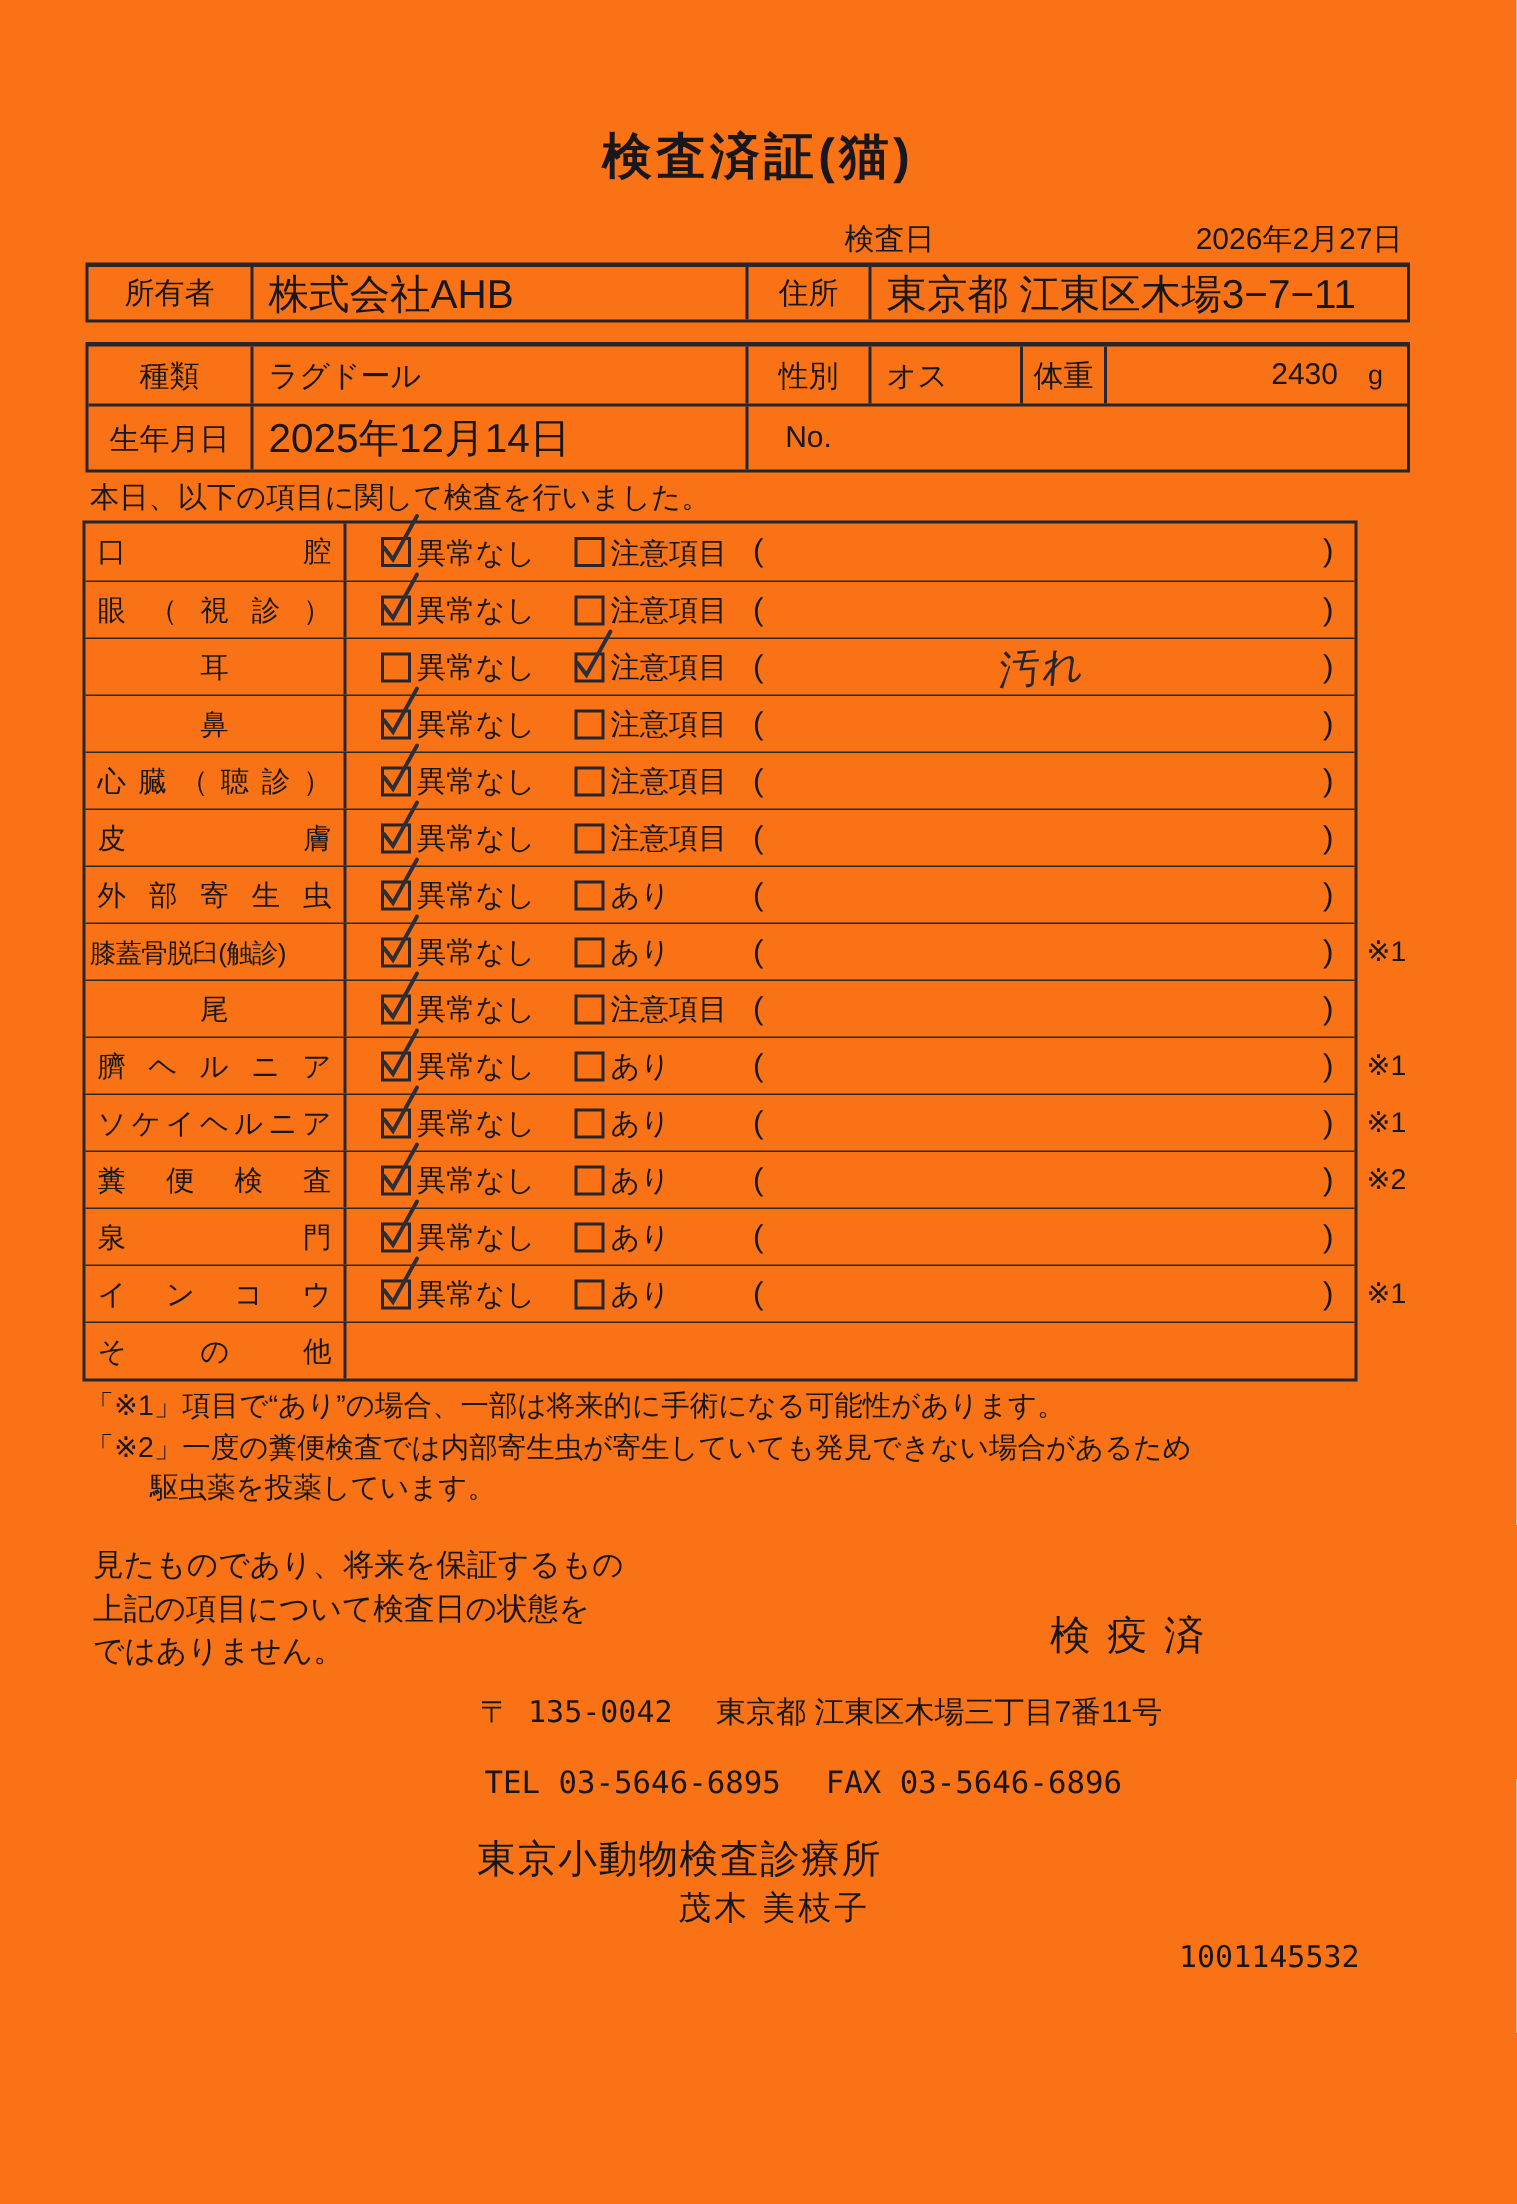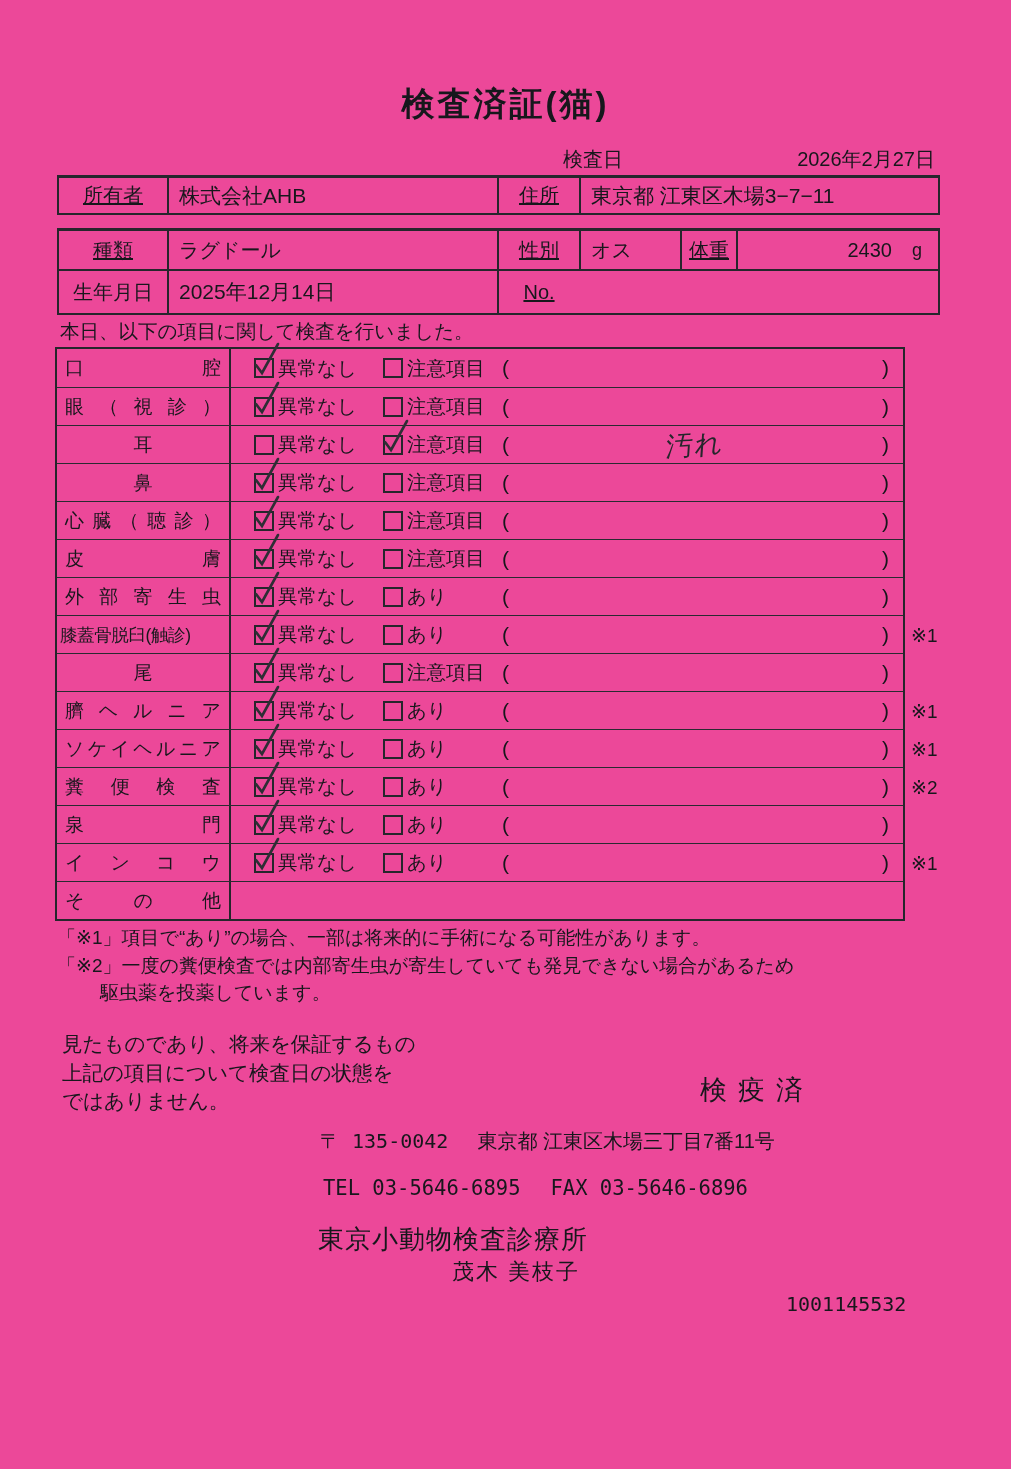--- a/index.html
+++ b/index.html
@@ -1,41 +1,41 @@
 <!DOCTYPE html>
 <html><head>
 <meta charset="utf-8">
 <style>
   html,body{margin:0;padding:0;background:#e8e8e8;}
-  .page{position:relative;width:1011px;height:1469px;margin:0 auto;background:#ec4899;
+  .page{position:relative;width:1011px;height:1469px;margin:0 auto;background:#f97316;
         font-family:"Liberation Sans","DejaVu Sans",sans-serif;color:#17171c;overflow:hidden;}
   .mono{font-family:"DejaVu Sans Mono","Liberation Mono",monospace;}
 
   .doc-title{position:absolute;top:82px;left:0;right:0;text-align:center;
              font-size:33px;font-weight:600;letter-spacing:3px;}
 
   .insp-date{position:absolute;left:563px;top:146px;width:372px;display:flex;
              justify-content:space-between;font-size:20px;}
 
   
   .tbl{position:absolute;left:57px;width:883px;box-sizing:border-box;
        border:2px solid #26262c;border-top:3px solid #26262c;}
   .trow{display:flex;align-items:center;box-sizing:border-box;}
   .trow + .trow{border-top:2px solid #26262c;}
   .cell{box-sizing:border-box;height:100%;display:flex;align-items:center;font-size:20px;
         padding:0 10px;overflow:hidden;white-space:nowrap;}
   .cell + .cell{border-left:2px solid #26262c;}
-  .cell.lab{justify-content:center;text-decoration:underline;}
+  .cell.lab{justify-content:center;}
   .t1{top:175px;} .t1 .trow{height:35px;}
   .t2{top:228px;}
   .t2 .r1{height:38px;} .t2 .r2{height:44px;}
   .w-108{width:108px;} .w-330{width:330px;} .w-82{width:82px;}
   .w-101{width:101px;} .w-56{width:56px;} .w-rest{flex:1;}
   .weight-cell{justify-content:flex-end;gap:20px;padding-right:16px;}
-  .val22{font-size:21px;}
+  .val22{font-size:27px;}
 
   .intro{position:absolute;left:60px;top:318px;font-size:19.5px;}
 
   
   .chk{position:absolute;left:55px;top:347px;width:850px;box-sizing:border-box;
        border:2px solid #26262c;}
   .chk-row{position:relative;display:flex;height:38px;box-sizing:border-box;}
   .chk-row + .chk-row{border-top:1.6px solid #2a2a31;}
   .chk-label{width:172px;box-sizing:border-box;padding:0 8px;display:flex;
              align-items:center;font-size:19px;white-space:nowrap;overflow:visible;}

